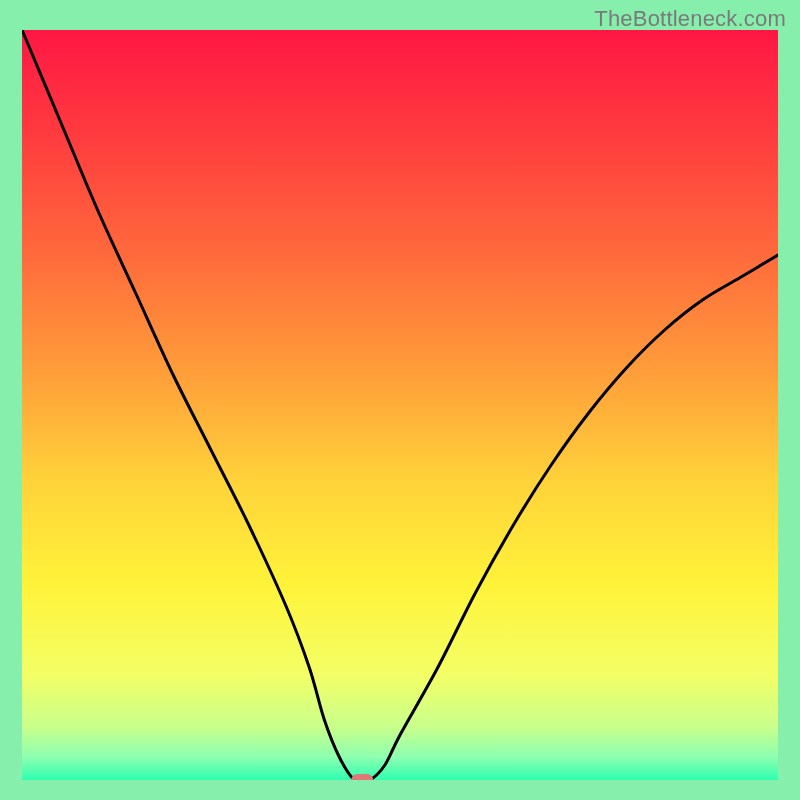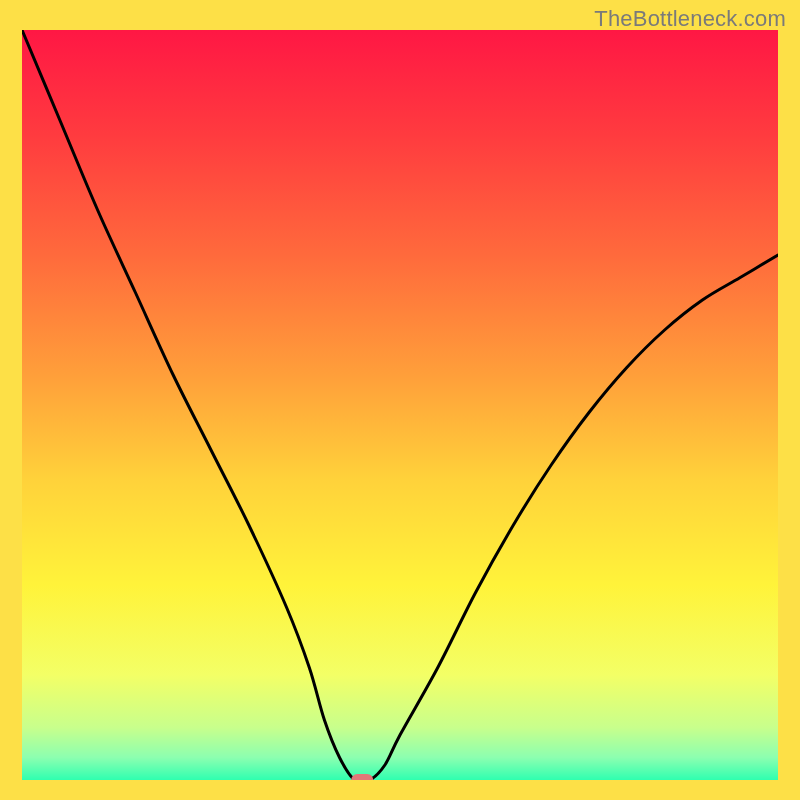--- a/index.html
+++ b/index.html
@@ -8,21 +8,21 @@
     width: 800px;
     height: 800px;
     background: #000;
     font-family: Arial, Helvetica, sans-serif;
     overflow: hidden;
   }
   .frame {
     position: relative;
     width: 800px;
     height: 800px;
-    background: #fde047;
+    background: #86efac;
   }
   .watermark {
     position: absolute;
     top: 6px;
     right: 14px;
     color: #7a7a7a;
     font-size: 22px;
     font-weight: 500;
     letter-spacing: 0.2px;
     user-select: none;

